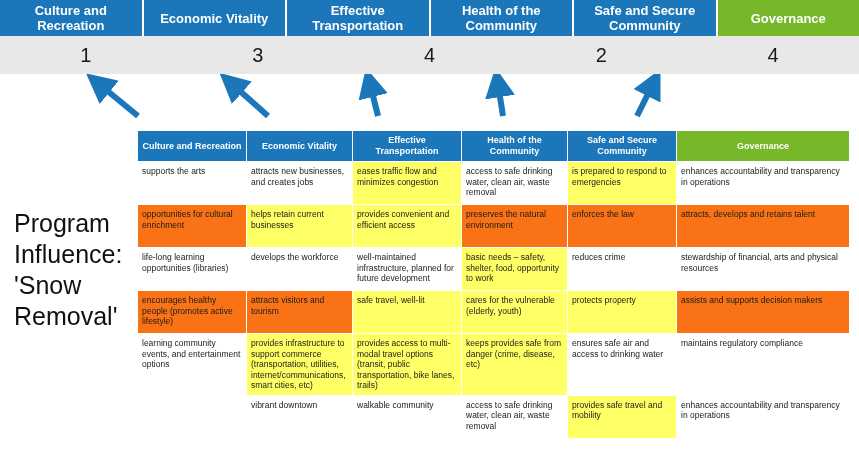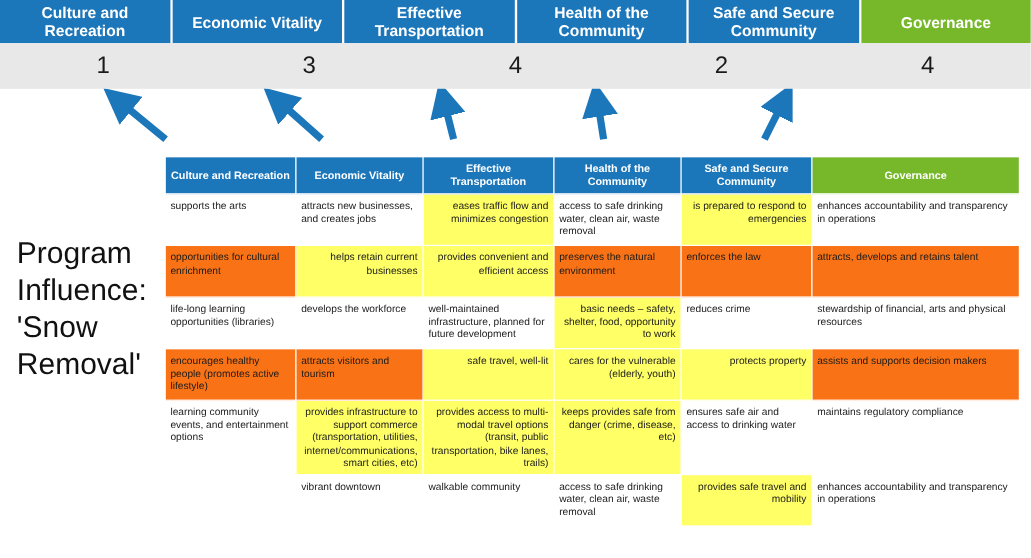--- a/index.html
+++ b/index.html
@@ -71,21 +71,21 @@
     left: 0;
     top: 74px;
     width: 859px;
     height: 56px;
   }
 
   
   #caption {
     position: absolute;
     left: 14px;
-    top: 196px;
+    top: 208px;
     width: 120px;
     font-size: 25px;
     line-height: 31px;
     color: #111111;
     text-align: left;
   }
 
   
   #matrix {
     position: absolute;
@@ -127,21 +127,20 @@
     vertical-align: top;
     background: #ffffff;
     height: 34px;
     margin-left: 12px;
   }
   #matrix tr.alt td {
     background: #f97316;
   }
   #matrix td.hl {
     background: #ffff66 !important;
-    text-align: right;
   }
   #matrix td.blank {
     background: #ffffff !important;
   }
 </style>
 </head>
 <body>
 
 <div id="top-header">
   <div class="hdr-cell">

